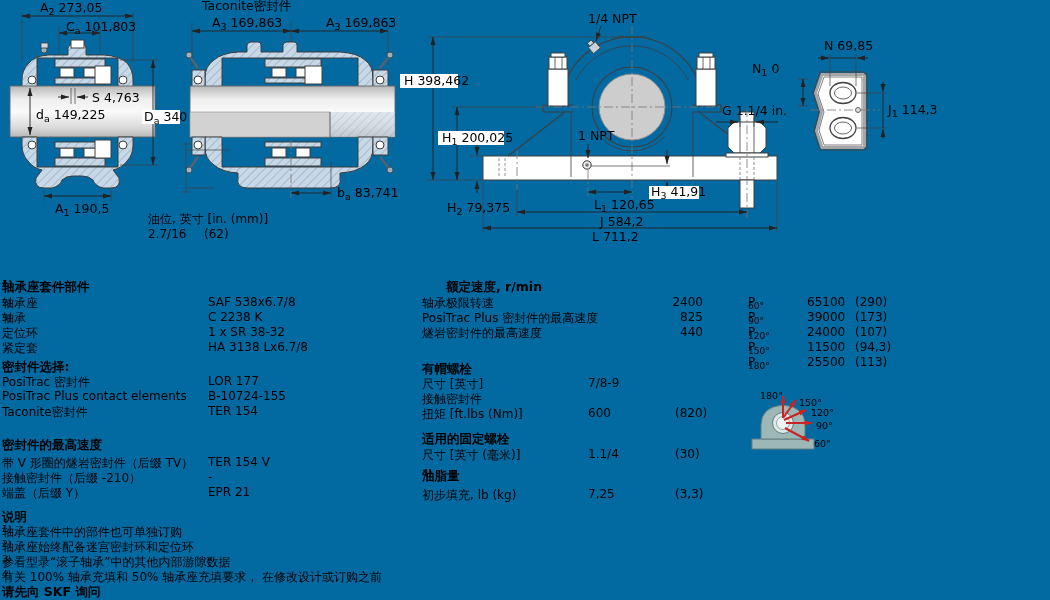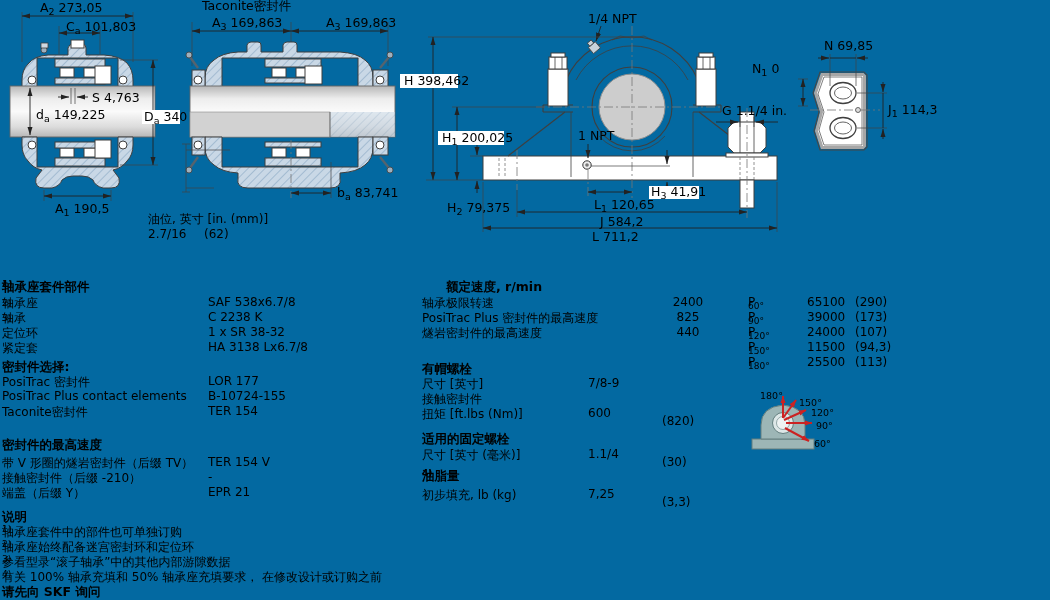--- a/index.html
+++ b/index.html
@@ -18,22 +18,22 @@
   .d1{stroke:#222;stroke-width:0.9;fill:none;marker-end:url(#ar);}
   .e{stroke:#444;stroke-width:0.7;fill:none;}
   .c{stroke:#777;stroke-width:0.8;fill:none;stroke-dasharray:9 3 2 3;}
   .hid{stroke:#777;stroke-width:0.8;fill:none;stroke-dasharray:3 2;}
   .ra{stroke:#cc2222;stroke-width:2;fill:none;marker-end:url(#arR);}
   .specs{position:absolute;left:0;top:0;width:1050px;height:600px;}
   .line{position:absolute;height:16px;font-size:12px;white-space:nowrap;}
   .h{font-weight:bold;font-size:12.5px;}
   .line span{position:absolute;top:0;left:0;}
   .line .v1c1{left:206px;}
-  .c2 .v1{left:166px;} .c2 .v2{left:240px;margin-top:8px;}
-  .c2 .vr{left:241px;width:50px;text-align:center;}
+  .c2 .v1{left:166px;} .c2 .v2{left:253px;}
+  .c2 .vr{left:231px;width:50px;text-align:right;}
   .c3 .v1{left:59px;} .c3 .v2{left:107px;}
   .sup{position:relative;top:-4px;font-size:9px;}
   .sb{font-size:9px;}
   .lab{position:relative;display:inline-block;}
   .lab .sup{position:relative;left:0;}
 </style>
 </head>
 <body>
 
 <div class="page">

